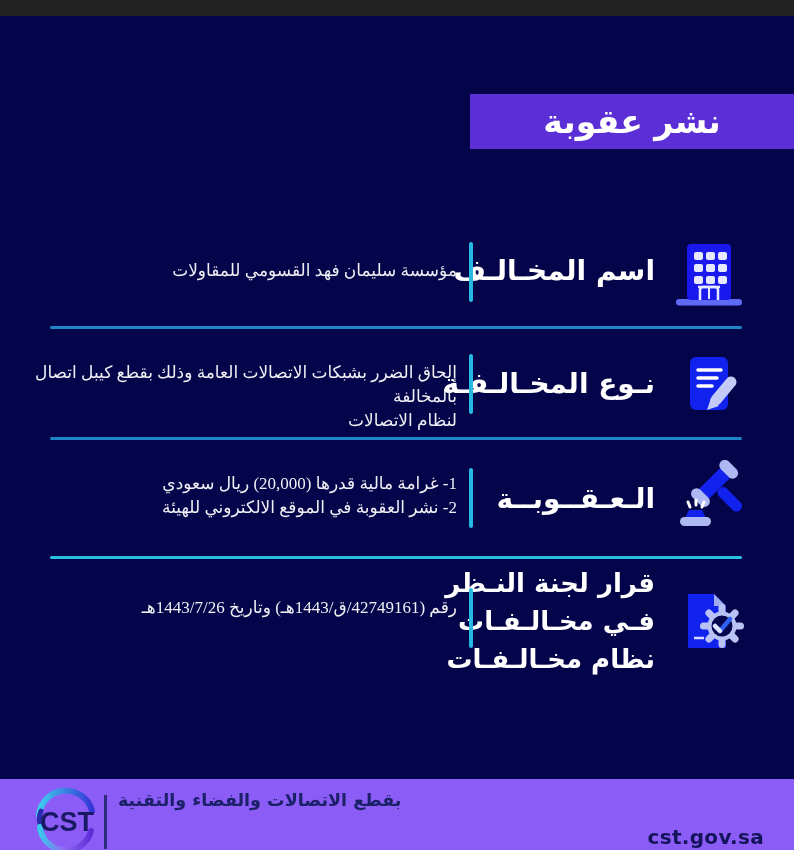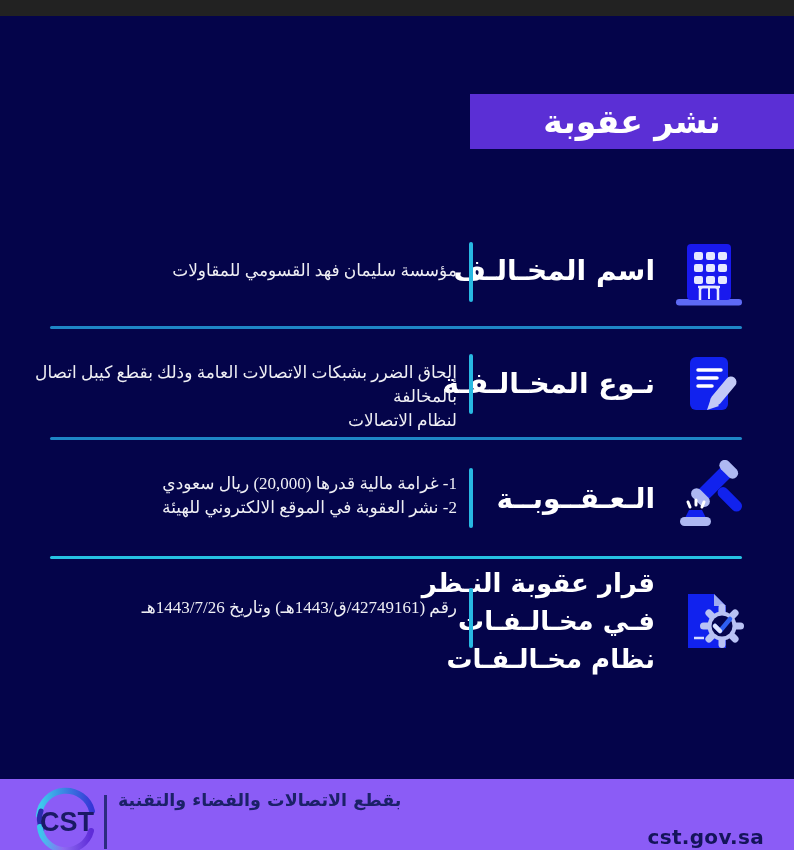--- a/index.html
+++ b/index.html
@@ -149,21 +149,21 @@
       <rect x="40.5" y="16" width="7" height="44" rx="3.5" transform="rotate(45 44 38)"></rect>
       <rect x="40.5" y="16" width="7" height="44" rx="3.5" transform="rotate(90 44 38)"></rect>
       <rect x="40.5" y="16" width="7" height="44" rx="3.5" transform="rotate(135 44 38)"></rect>
       <circle cx="44" cy="38" r="14.5"></circle>
     </g>
     <circle cx="44" cy="38" r="10.5" fill="#05054E"></circle>
     <polyline points="37,38 42,43 52,31" fill="none" stroke="#2E5FF2" stroke-width="4.5" stroke-linecap="round" stroke-linejoin="round"></polyline>
     <line x1="37" y1="38" x2="42" y2="43" stroke="#DFE5FF" stroke-width="4.5" stroke-linecap="round"></line>
   </svg>
   <div class="row-label small" style="top:548px">
-    <div>قرار عقوبة النـظر</div>
+    <div>قرار لجنة النـظر</div>
     <div>فـي مخـالـفـات</div>
     <div>نظام مخـالـفـات</div>
   </div>
   <div class="vline" style="top:572px"></div>
   <div class="row-content" style="top:580px">رقم (42749161/ق/1443هـ) وتاريخ 1443/7/26هـ</div>
 
   <div class="footer">
     <svg class="logo-svg" width="76" height="72" viewBox="0 0 76 72">
       <defs>
         <linearGradient id="g1" x1="0" y1="0" x2="1" y2="0">

